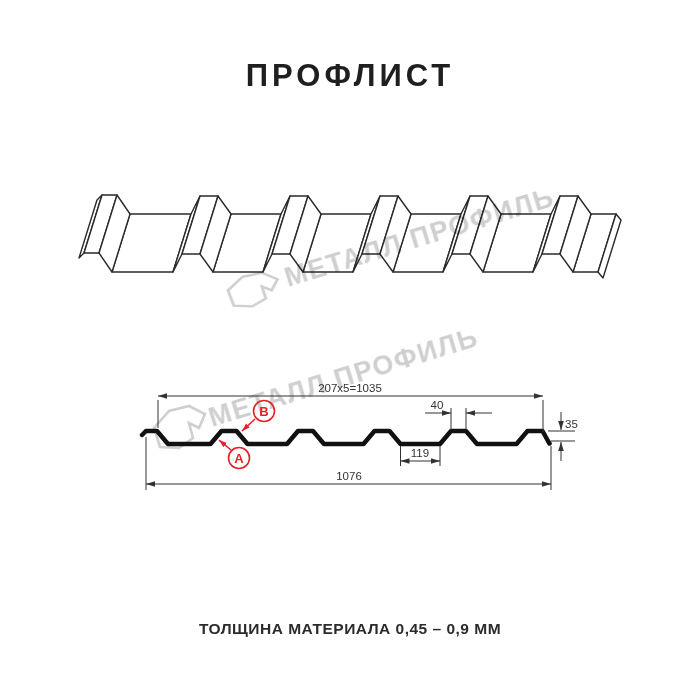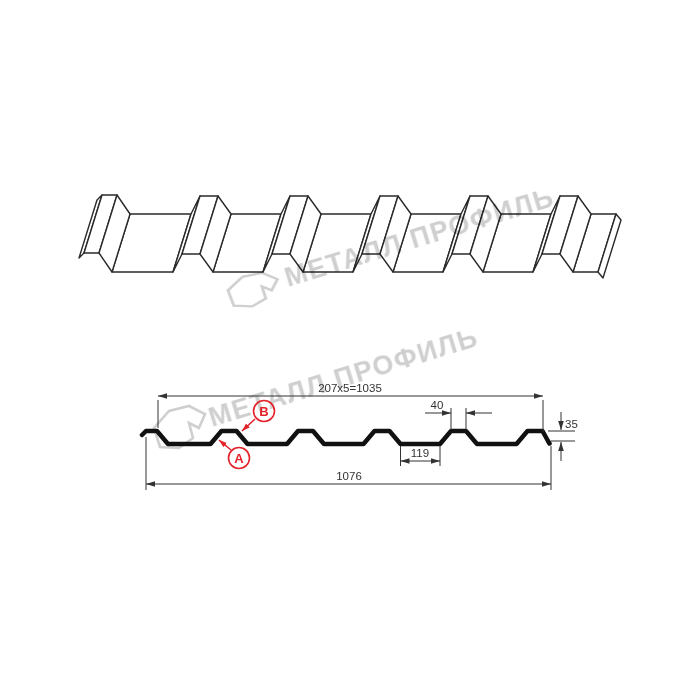--- a/index.html
+++ b/index.html
@@ -29,20 +29,21 @@
   .dim{stroke:var(--line,#333333);stroke-width:1;fill:none;}
   .dimtext{fill:var(--line,#333333);font-size:11.5px;}
   .red{stroke:var(--accent,#e3222a);fill:none;stroke-width:1.6;}
   .redtext{fill:var(--accent,#e3222a);font-size:13px;font-weight:700;}
 </style>
 </head>
 <body style="--accent: #e3222a; --line: #333333; --draw: #2a2a2a; --profile: #111111; --wm: #cfcfcf; --text: #1f1f1f;">
 
 <div class="stage">
 
+  <div class="page-title">ПРОФЛИСТ</div>
 
   <svg width="700" height="700" viewBox="0 0 700 700">
     <defs>
       <marker id="arr" markerWidth="10" markerHeight="8" refX="9" refY="4" orient="auto-start-reverse" markerUnits="userSpaceOnUse">
         <path d="M9,4 L0,1.2 L0,6.8 Z" fill="#333333"></path>
       </marker>
       <marker id="arrE" markerWidth="10" markerHeight="8" refX="9" refY="4" orient="auto" markerUnits="userSpaceOnUse">
         <path d="M9,4 L0,1.2 L0,6.8 Z" fill="#333333"></path>
       </marker>
       <marker id="arrRed" markerWidth="9" markerHeight="7" refX="8" refY="3.5" orient="auto" markerUnits="userSpaceOnUse">
@@ -141,13 +142,14 @@
       <line class="red" x1="255" y1="419" x2="242" y2="431" marker-end="url(#arrRed)"></line>
       <circle class="red" cx="264" cy="411" r="10.5"></circle>
       <text class="redtext" x="264" y="415.8" text-anchor="middle">B</text>
 
       <line class="red" x1="231" y1="450" x2="219" y2="440" marker-end="url(#arrRed)"></line>
       <circle class="red" cx="239" cy="458" r="10.5"></circle>
       <text class="redtext" x="239" y="462.8" text-anchor="middle">A</text>
     </g>
   </svg>
 
+  <div class="footer-note">ТОЛЩИНА МАТЕРИАЛА 0,45 – 0,9 ММ</div>
 </div>
 
 </body></html>

